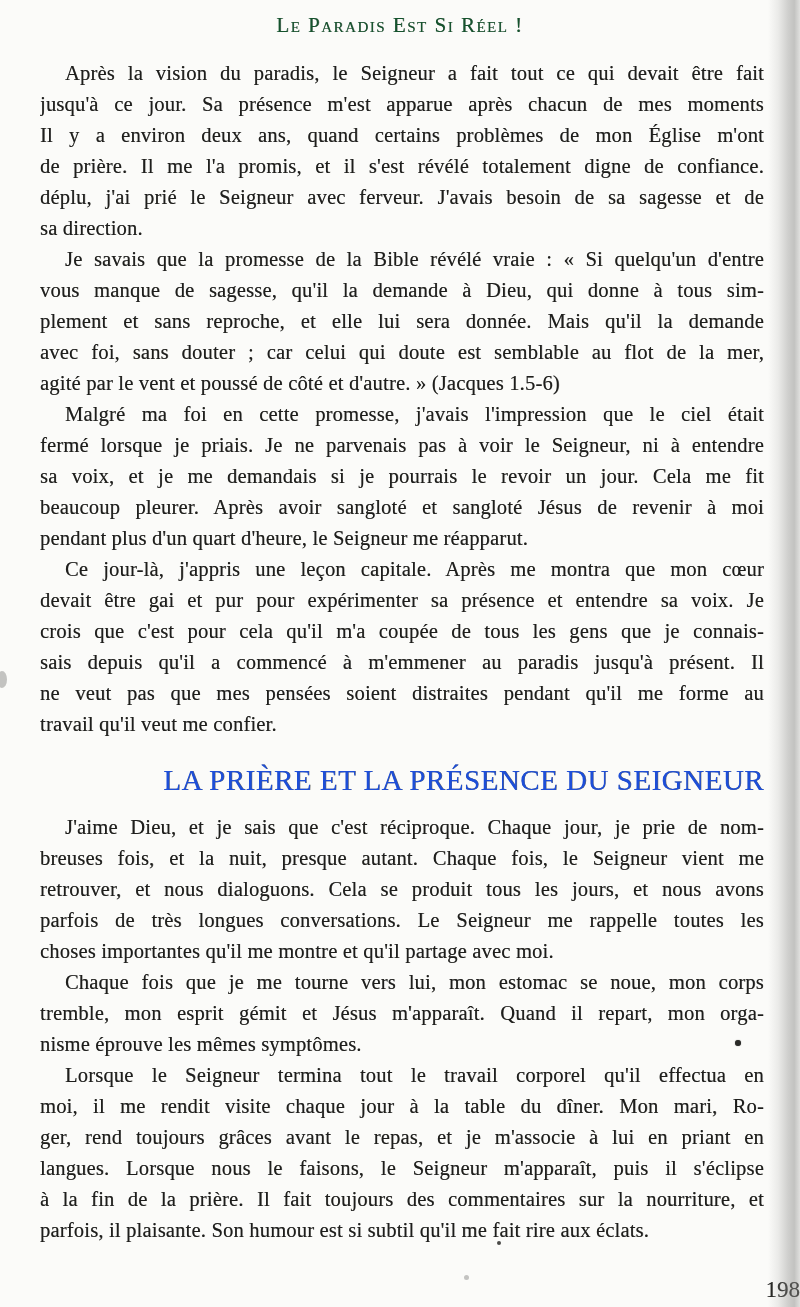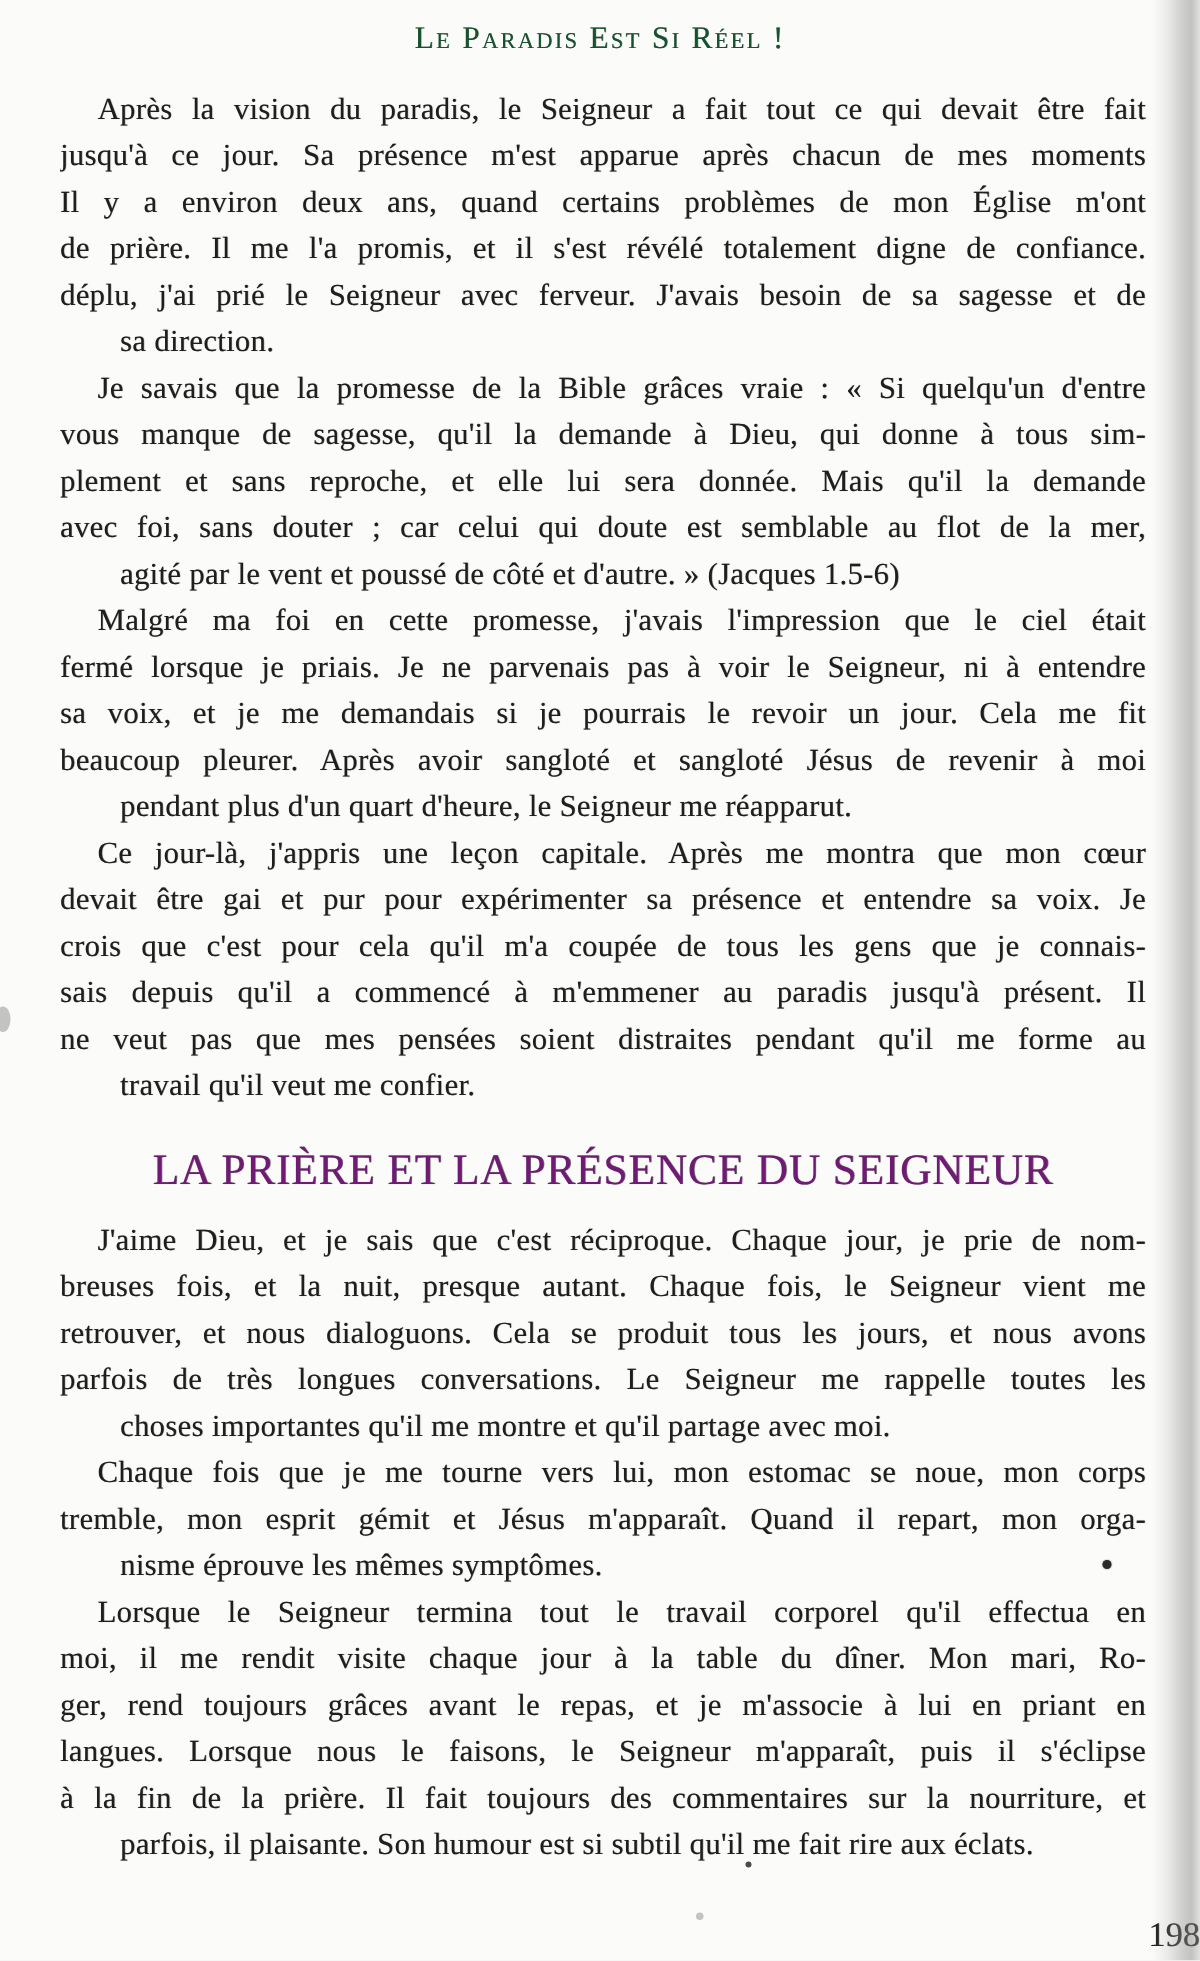--- a/index.html
+++ b/index.html
@@ -38,29 +38,29 @@
     height: 31px;
     letter-spacing: 0.2px;
     text-align: justify;
     text-align-last: justify;
     text-shadow: 0.3px 0.3px 0.45px rgba(30,30,28,0.55);
     overflow: hidden;
     white-space: nowrap;
   }
   .line { white-space: normal; }
   .line.first { padding-left: 25px; }
-  .line.last { text-align-last: left; margin-left: 40px; }
+  .line.last { text-align-last: left; }
   .section-heading {
     margin: 22px 0 14px 0;
     font-size: 29px;
     line-height: 36px;
     font-weight: normal;
     letter-spacing: 0.5px;
-    text-align: center;
-    color: #701a75;
+    text-align: right;
+    color: #1d4ed8;
     text-shadow: 0.45px 0.45px 0.5px rgba(27,27,25,0.65);
   }
   .page-number {
     position: absolute;
     top: 1277px; left: 0; width: 100%;
     text-align: right;
     font-size: 23px;
     text-shadow: 0.3px 0.3px 0.4px rgba(30,30,28,0.5);
   }
   .edge-shade {
@@ -96,21 +96,21 @@
   <main class="content" id="content">
       <div class="paragraph">
         <div class="line first">Après la vision du paradis, le Seigneur a fait tout ce qui devait être fait</div>
         <div class="line">jusqu'à ce jour. Sa présence m'est apparue après chacun de mes moments</div>
         <div class="line">Il y a environ deux ans, quand certains problèmes de mon Église m'ont</div>
         <div class="line">de prière. Il me l'a promis, et il s'est révélé totalement digne de confiance.</div>
         <div class="line">déplu, j'ai prié le Seigneur avec ferveur. J'avais besoin de sa sagesse et de</div>
         <div class="line last">sa direction.</div>
       </div>
       <div class="paragraph">
-        <div class="line first">Je savais que la promesse de la Bible grâces vraie : « Si quelqu'un d'entre</div>
+        <div class="line first">Je savais que la promesse de la Bible révélé vraie : « Si quelqu'un d'entre</div>
         <div class="line">vous manque de sagesse, qu'il la demande à Dieu, qui donne à tous sim-</div>
         <div class="line">plement et sans reproche, et elle lui sera donnée. Mais qu'il la demande</div>
         <div class="line">avec foi, sans douter ; car celui qui doute est semblable au flot de la mer,</div>
         <div class="line last">agité par le vent et poussé de côté et d'autre. » (Jacques 1.5-6)</div>
       </div>
       <div class="paragraph">
         <div class="line first">Malgré ma foi en cette promesse, j'avais l'impression que le ciel était</div>
         <div class="line">fermé lorsque je priais. Je ne parvenais pas à voir le Seigneur, ni à entendre</div>
         <div class="line">sa voix, et je me demandais si je pourrais le revoir un jour. Cela me fit</div>
         <div class="line">beaucoup pleurer. Après avoir sangloté et sangloté Jésus de revenir à moi</div>

